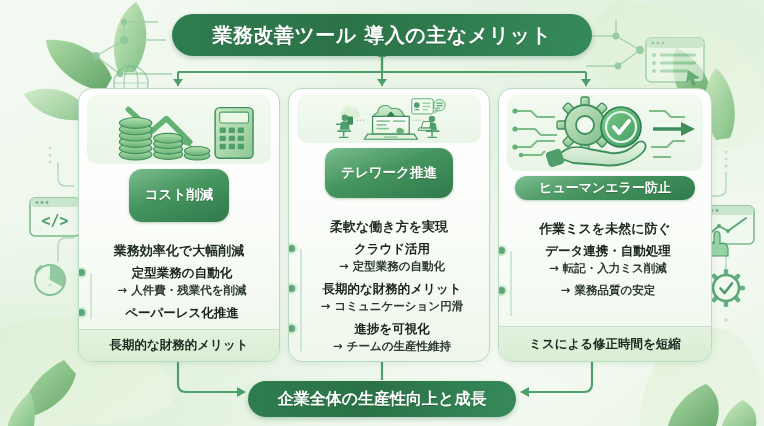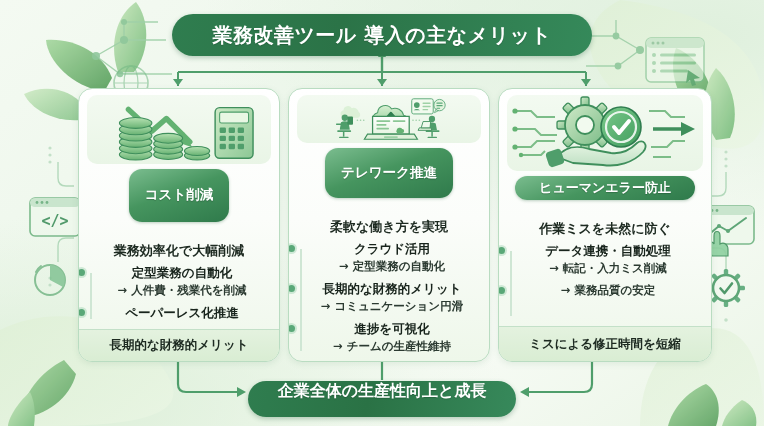--- a/index.html
+++ b/index.html
@@ -78,21 +78,21 @@
     background:linear-gradient(180deg,#e4f2df 0%,#d9edd3 100%);
     border-top:1.4px solid #c3e0c8;
   }
   .cardfoot span{font-size:12.5px;font-weight:bold;color:#1d2a21;white-space:nowrap;}
 
   
   .footer-pill{
     position:absolute;left:248px;top:381px;width:268px;height:36px;border-radius:18px;
     background:linear-gradient(100deg,#2f7d4f 0%,#2a7245 45%,#37895b 100%);
     box-shadow:0 2px 5px rgba(30,90,55,.28);
-    display:flex;align-items:flex-start;justify-content:center;z-index:6;
+    display:flex;align-items:center;justify-content:center;z-index:6;
   }
   .footer-pill span{color:#fff;font-size:16px;font-weight:bold;white-space:nowrap;
                     text-shadow:0 1px 1px rgba(0,0,0,.18);}
 </style>
 </head>
 <body>
 
 <div id="stage">
 
   <svg class="deco" style="left:0;top:0;width:764px;height:426px;z-index:0;" viewBox="0 0 764 426">

